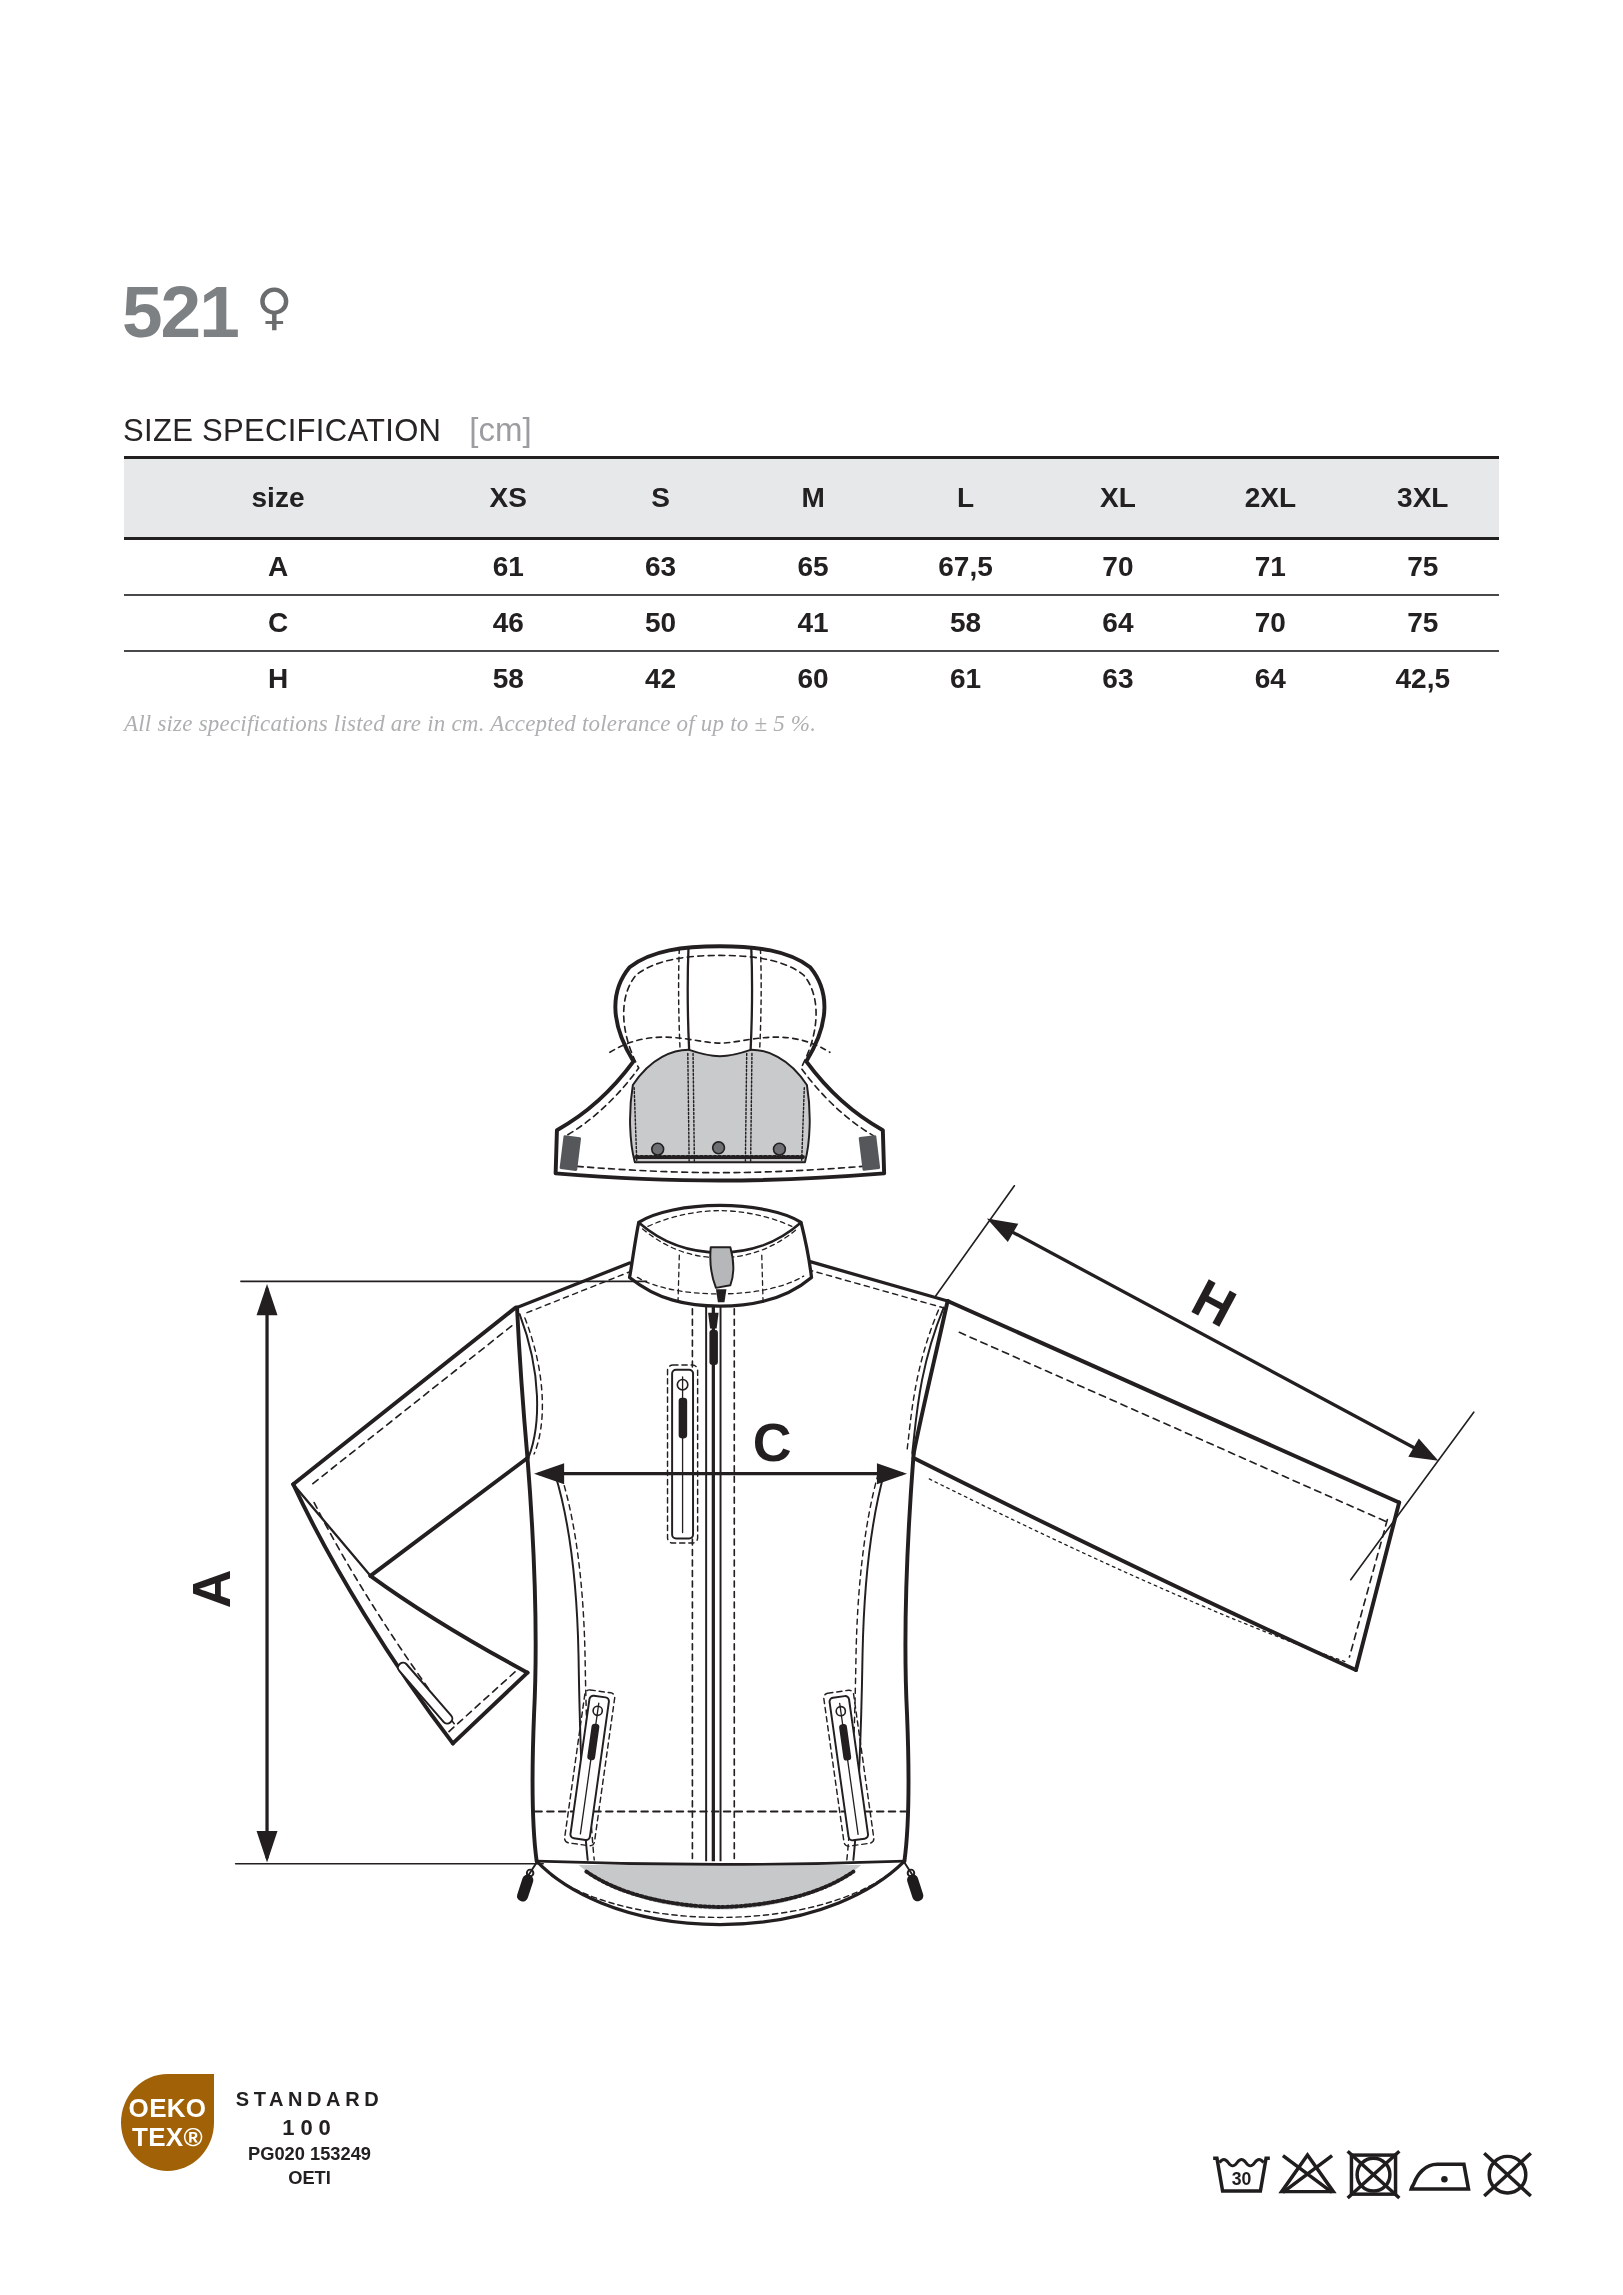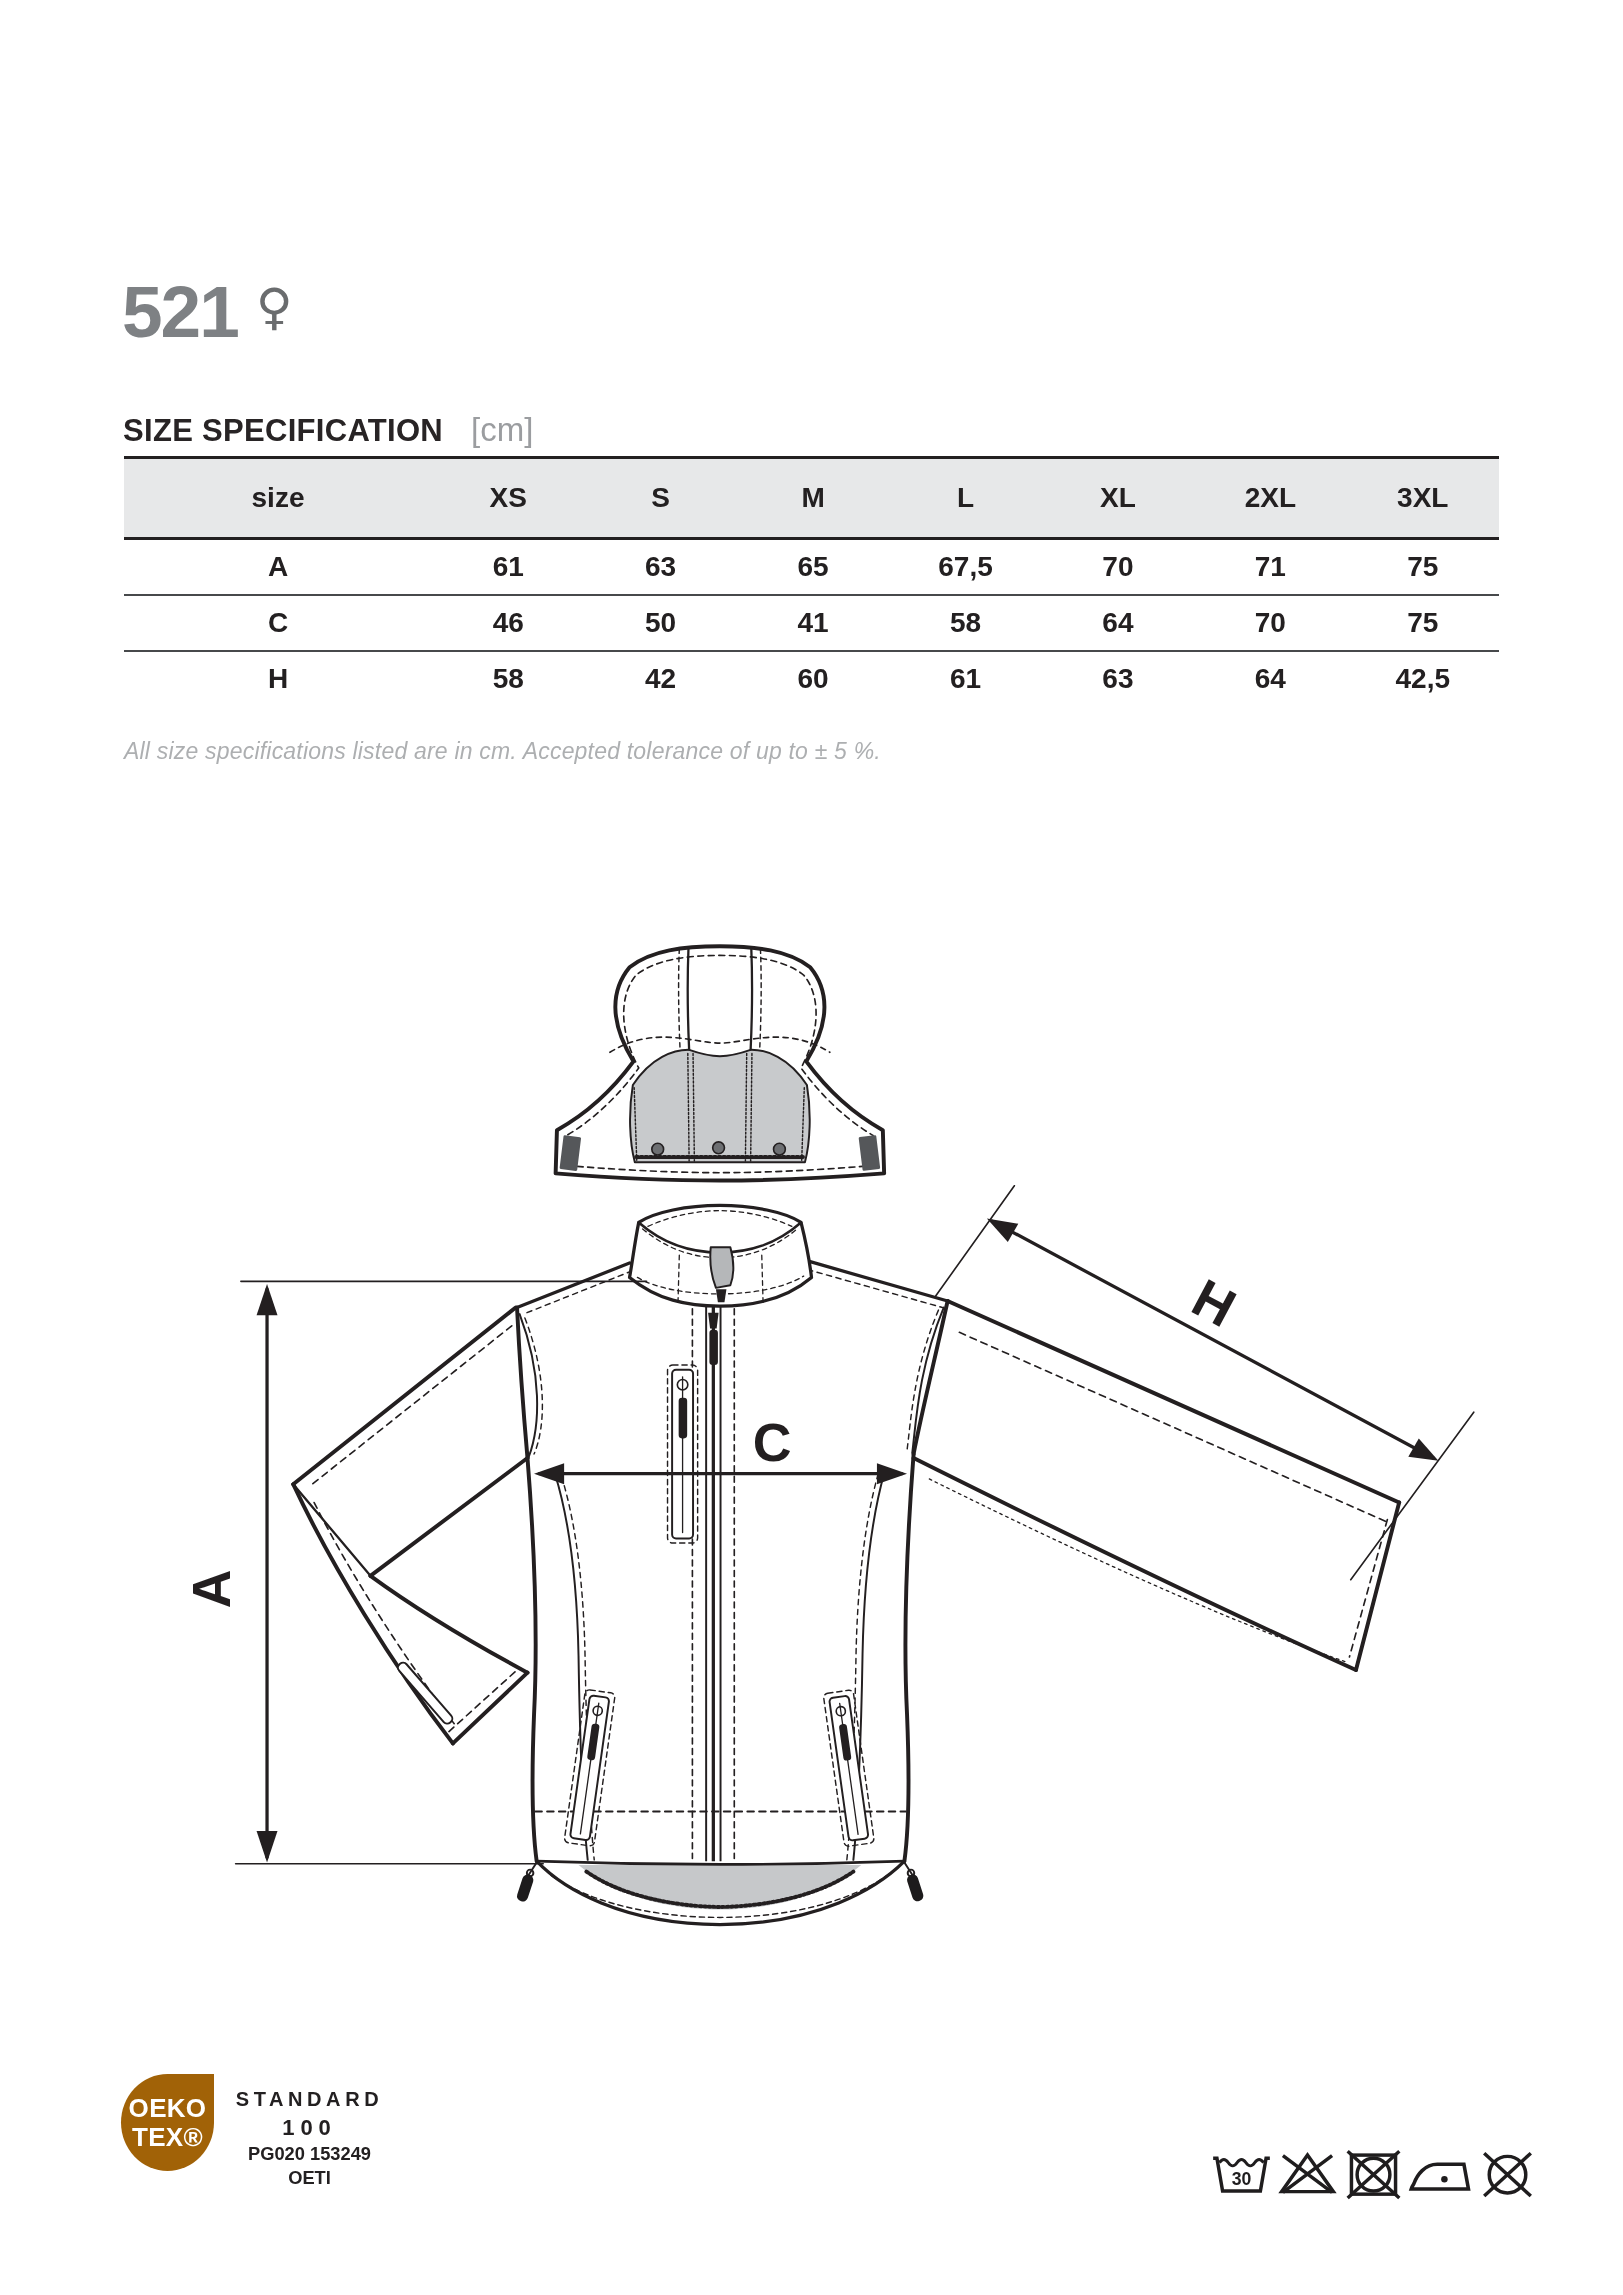--- a/index.html
+++ b/index.html
@@ -10,32 +10,32 @@
   }
   .abs{position:absolute;}
 
   
   .title-block{left:122px;top:275px;display:flex;align-items:flex-start;}
   .product-code{font-size:73px;font-weight:bold;color:#7e8184;letter-spacing:-2px;line-height:1;}
   .female-symbol{font-family:"DejaVu Sans",sans-serif;font-size:50px;color:#6a6c6e;margin-left:18.3px;margin-top:6.5px;line-height:1;font-weight:400;}
 
   
   .section-heading{left:123px;top:411px;display:flex;align-items:baseline;white-space:nowrap;}
-  .heading-main{font-size:31px;font-weight:bold;color:#282425;letter-spacing:0.3px;}
+  .heading-main{font-size:31px;font-weight:normal;color:#282425;letter-spacing:0.3px;}
   .heading-unit{font-size:33px;color:#9b9da0;margin-left:28px;font-weight:400;text-align:center;}
 
   
   .size-table{left:124px;top:456px;width:1375px;}
   .t-row{display:grid;grid-template-columns:308px repeat(7,1fr);align-items:center;}
   .t-head{background:#e7e8e9;border-top:3.9px solid #232021;border-bottom:3.3px solid #232021;height:78px;}
   .t-body-row{height:54px;}
   .t-sep{border-bottom:2px solid #47494b;}
   .t-cell{text-align:center;font-size:28px;font-weight:bold;color:#232021;}
 
-  .spec-note{left:124px;top:738px;font-size:23px;font-style:italic;color:#adafb1;letter-spacing:0.2px;}
+  .spec-note{left:124px;top:711px;font-size:23px;font-style:italic;color:#adafb1;letter-spacing:0.2px;font-family:Liberation Serif, serif;}
 
   
   .drawing-svg{left:0;top:0;width:1623px;height:2295px;}
 
   
   .oeko-block{left:121px;top:2074px;display:flex;align-items:flex-start;}
   .oeko-drop{width:93px;height:97px;background:#a16207;border-radius:52% 0 52% 52%;
     display:flex;flex-direction:column;align-items:center;justify-content:center;}
   .oeko-drop .l1,.oeko-drop .l2{color:#fff;font-weight:bold;font-size:26px;line-height:1.08;letter-spacing:0.3px;}
   .oeko-text{margin-left:17px;width:157px;text-align:center;padding-top:14.4px;}

